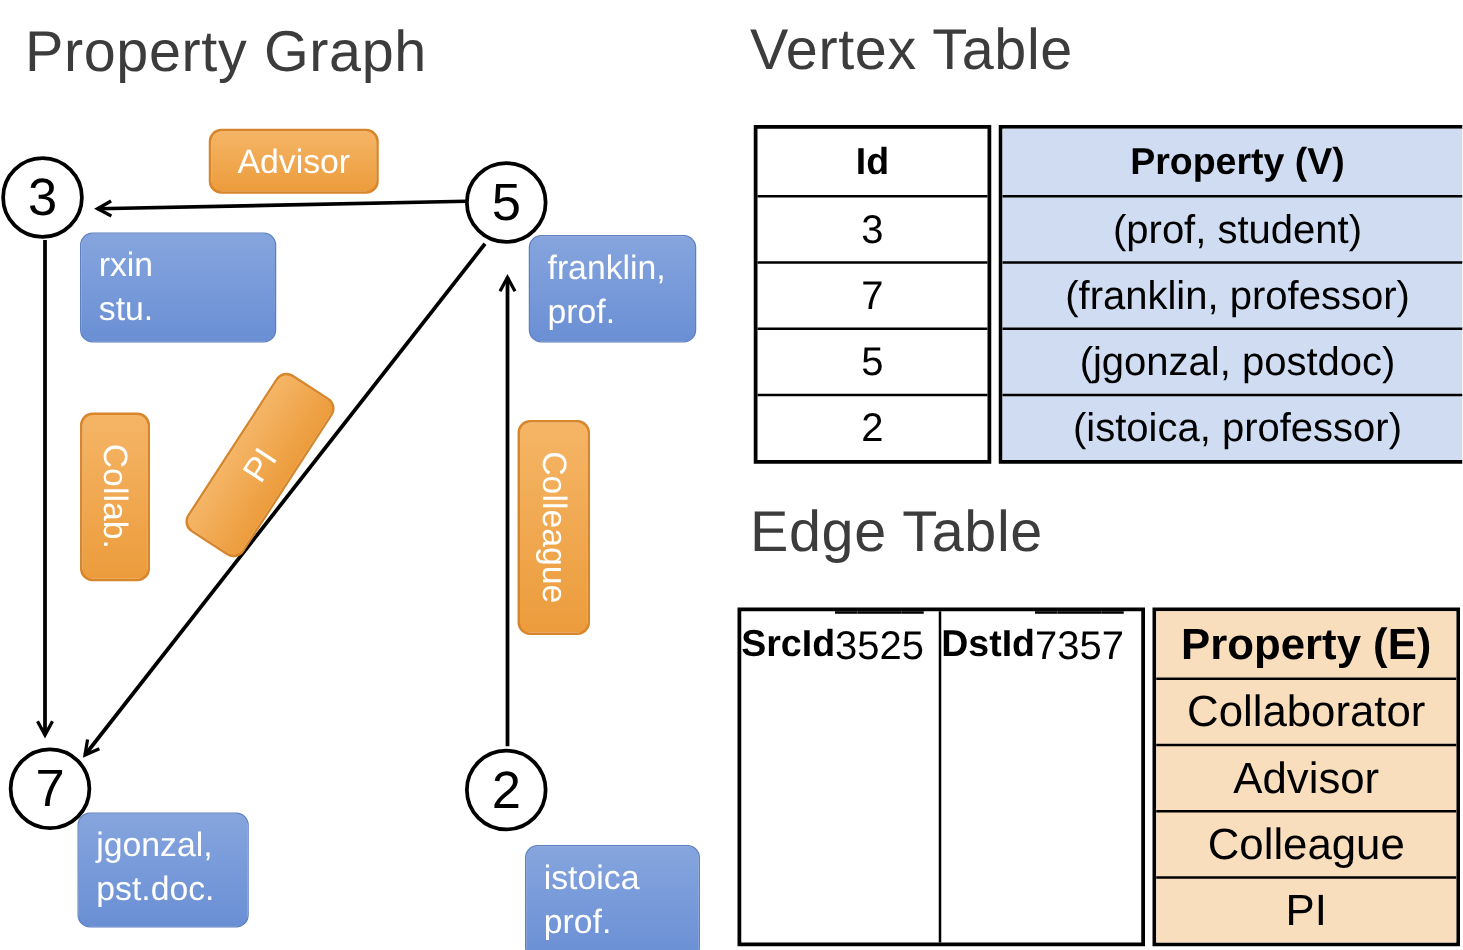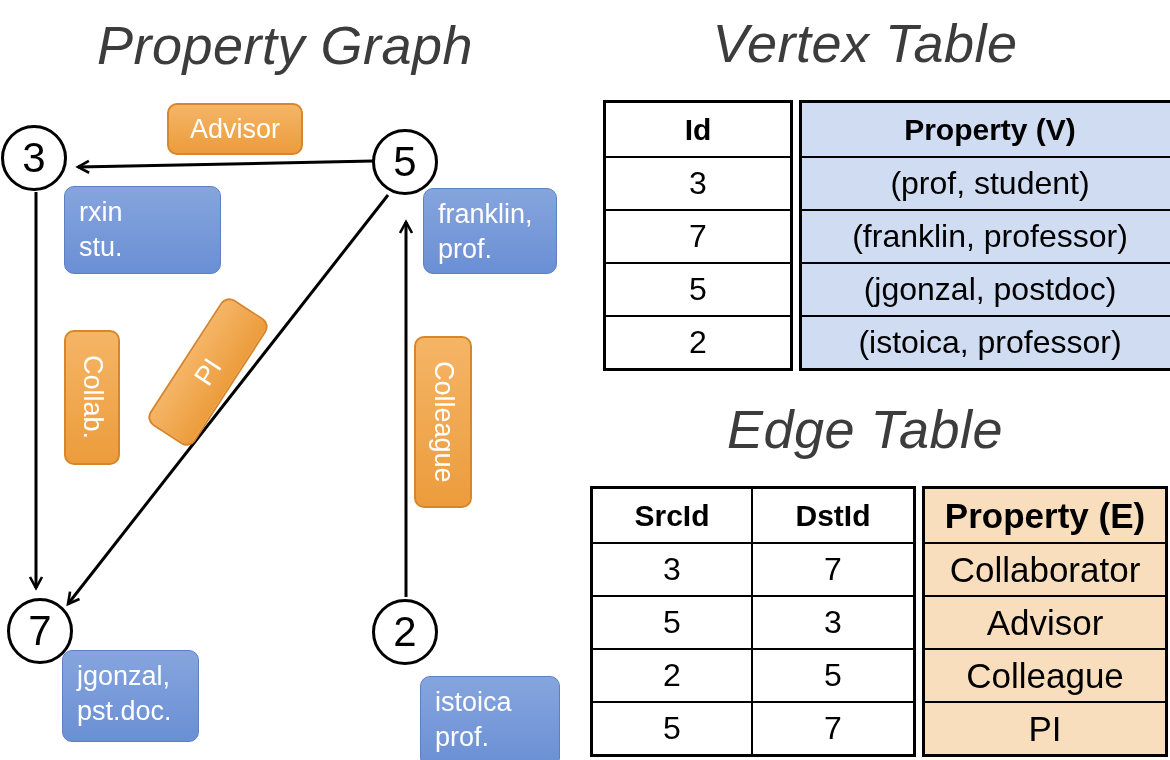--- a/index.html
+++ b/index.html
@@ -3,22 +3,22 @@
 <meta charset="utf-8">
 <style>
   html,body { margin:0; padding:0; background:#ffffff; }
   .canvas {
     position:relative; width:1170px; height:760px; overflow:hidden;
     background:#ffffff; font-family:"Liberation Sans", sans-serif; color:#000;
   }
 
   
   .big-title {
-    position:absolute; text-align:center; font-size:54px; font-weight:400;
-    color:#3c3c3c; letter-spacing:0.5px; white-space:nowrap;font-style:italic;
+    position:absolute; font-size:46px; font-weight:400;
+    color:#3c3c3c; letter-spacing:0.5px; white-space:nowrap;
   }
   .graph-title   { left:20px;  top:14px;  width:530px; }
   .vtable-title  { left:600px; top:12px;  width:530px; }
   .etable-title  { left:600px; top:398px; width:530px; }
 
   
   .graph-svg { position:absolute; left:0; top:0; z-index:1; }
 
   .gnode {
     position:absolute; z-index:3; width:66px; height:66px; box-sizing:border-box;
@@ -71,21 +71,21 @@
     font-size:32px; white-space:nowrap;
   }
   .cell:first-child { border-top:none; }
   .head { font-weight:700; font-size:30px; }
 
   .id-col   { width:190px; }
   .prop-v-col { width:382px; }
   .prop-v-col .cell { background:#cfdcf1; }
 
   .egroup { width:326px; box-sizing:border-box; border:3px solid #000; display:flex; background:#fff; }
-  .ecol { display:flex; flex-direction:column; width:50%; box-sizing:border-box;text-align:right; }
+  .ecol { display:flex; flex-direction:row; width:50%; box-sizing:border-box;text-align:right; }
   .ecol-src { border-right:2px solid #000; }
   .prop-e-col { width:246px; }
   .prop-e-col .cell { background:#f9debe; font-size:35px; }
 </style>
 </head>
 <body>
 
 <div class="canvas">
 
   <div class="big-title graph-title">Property Graph</div>

